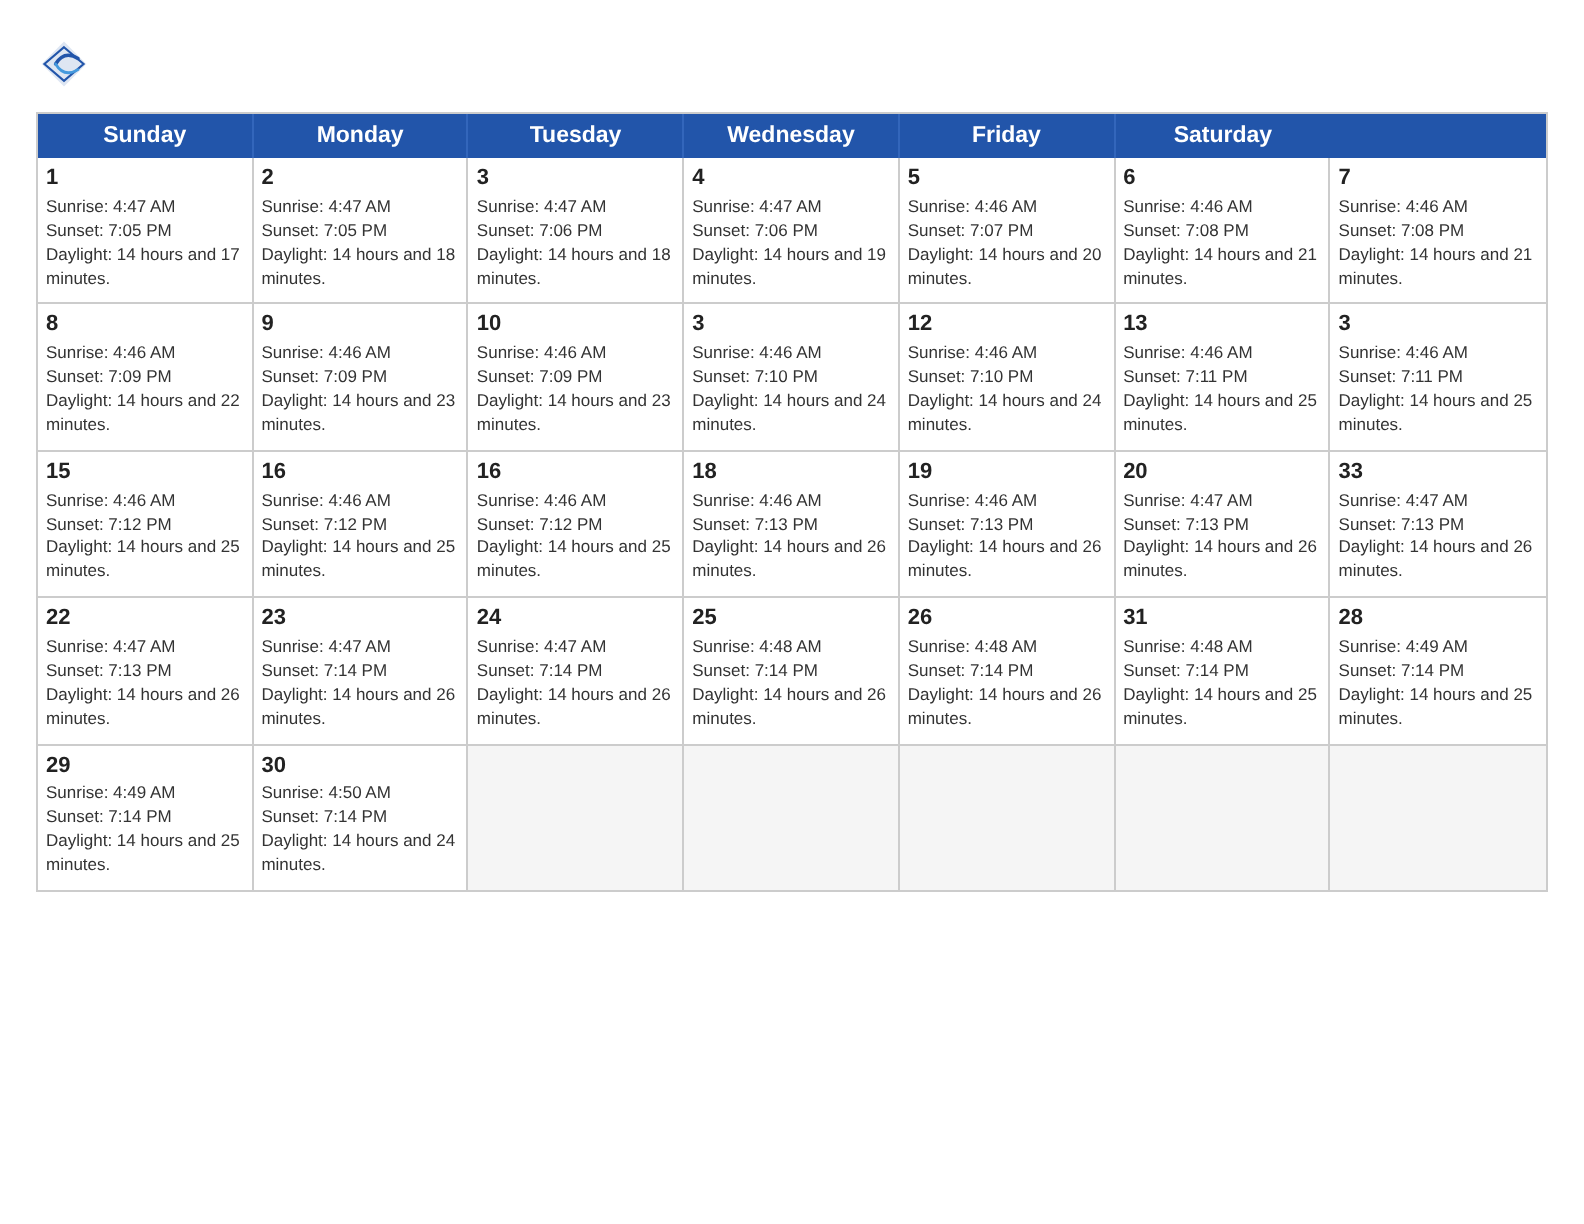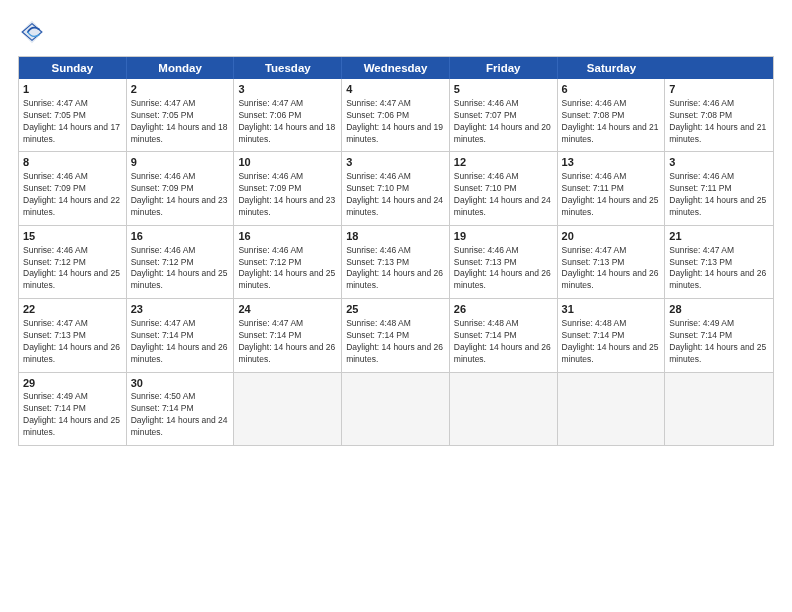--- a/index.html
+++ b/index.html
@@ -221,21 +221,21 @@
           </div>
           <div class="cal-cell">
             <span class="day-num">19</span>
             <div class="cell-text">Sunrise: 4:46 AM<br>Sunset: 7:13 PM<br>Daylight: 14 hours and 26 minutes.</div>
           </div>
           <div class="cal-cell">
             <span class="day-num">20</span>
             <div class="cell-text">Sunrise: 4:47 AM<br>Sunset: 7:13 PM<br>Daylight: 14 hours and 26 minutes.</div>
           </div>
           <div class="cal-cell">
-            <span class="day-num">21</span>
+            <span class="day-num">33</span>
             <div class="cell-text">Sunrise: 4:47 AM<br>Sunset: 7:13 PM<br>Daylight: 14 hours and 26 minutes.</div>
           </div>
         </div>
         <div class="cal-row">
           <div class="cal-cell">
             <span class="day-num">22</span>
             <div class="cell-text">Sunrise: 4:47 AM<br>Sunset: 7:13 PM<br>Daylight: 14 hours and 26 minutes.</div>
           </div>
           <div class="cal-cell">
             <span class="day-num">23</span>

